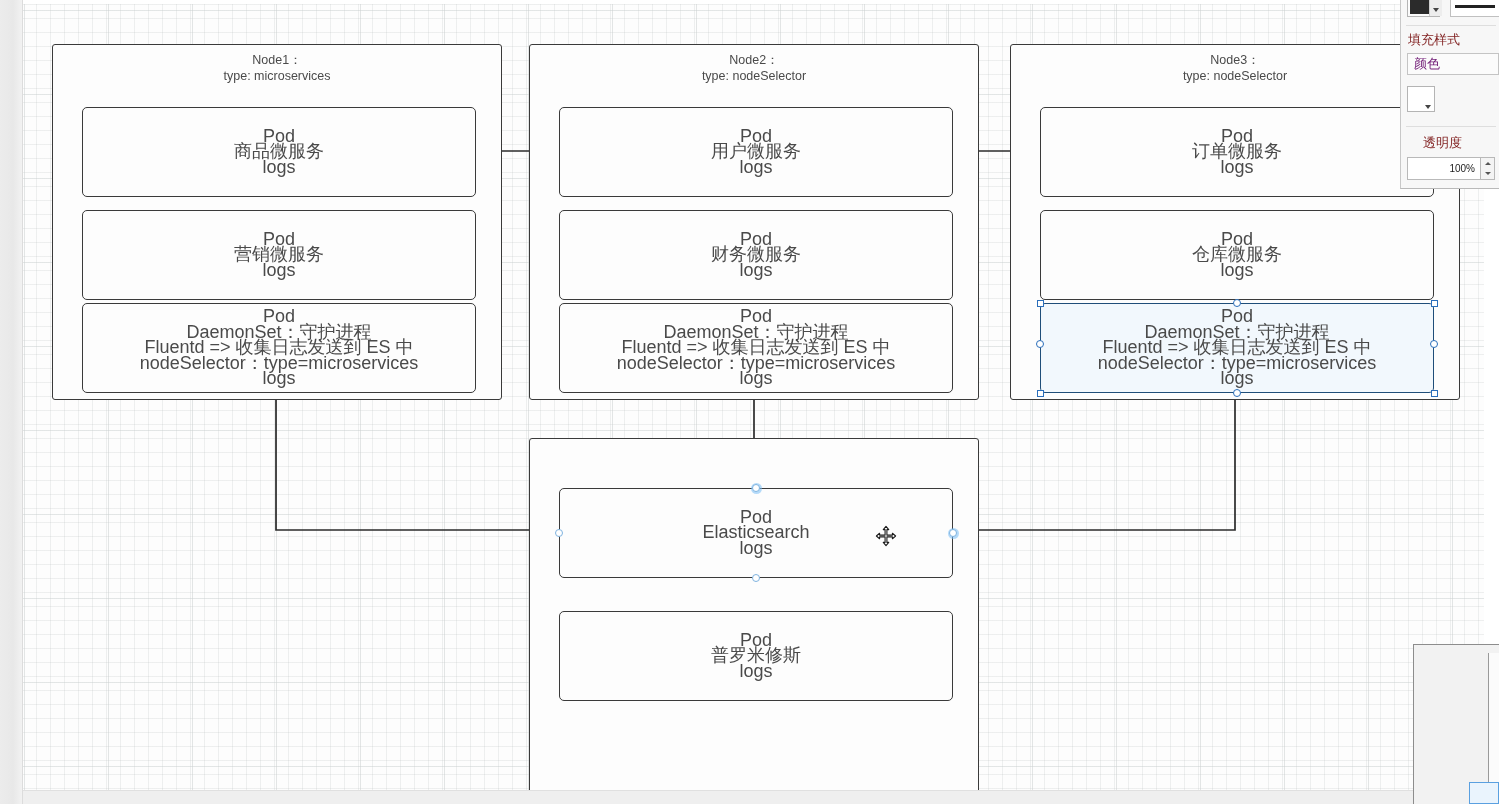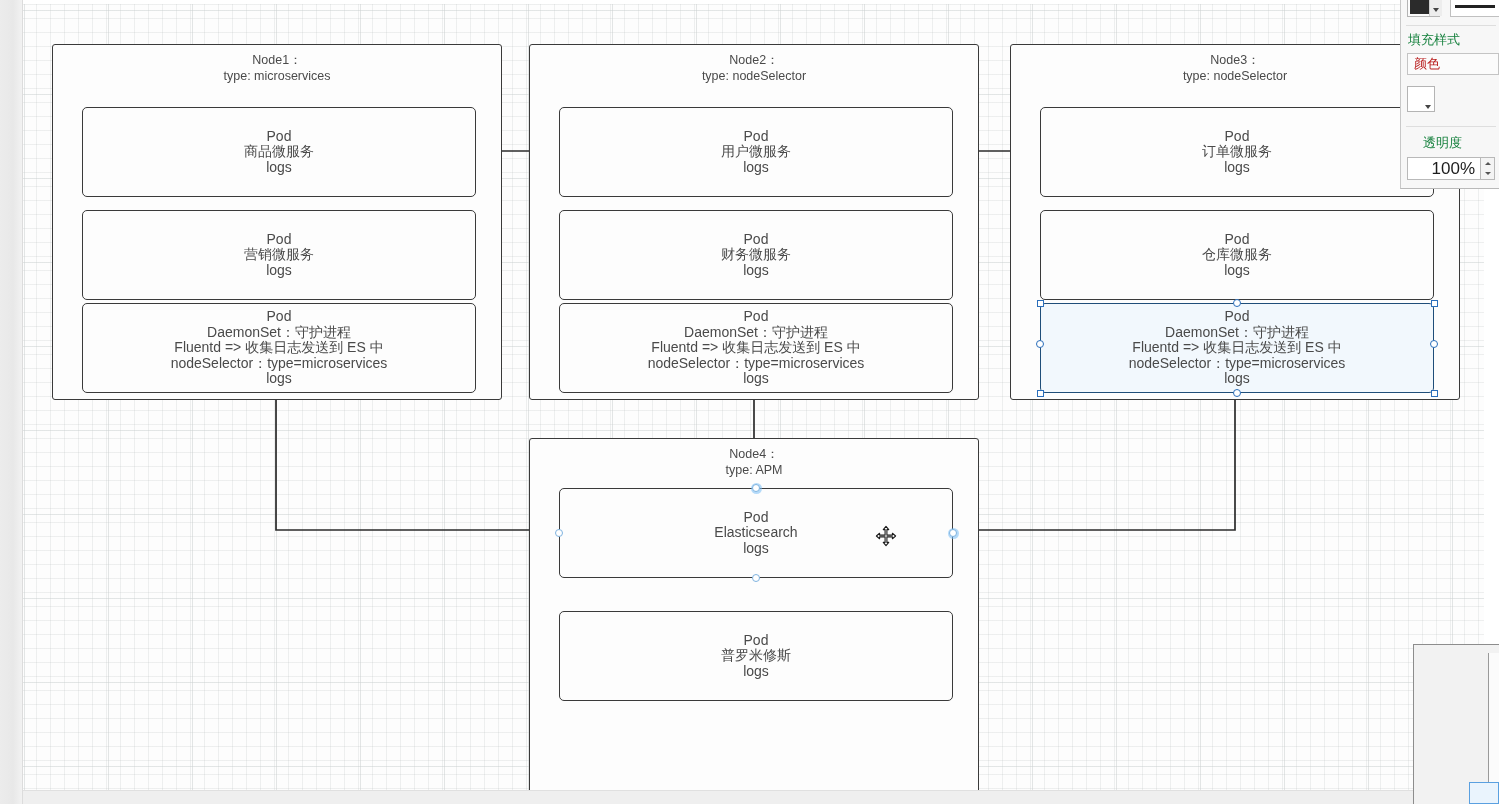--- a/index.html
+++ b/index.html
@@ -41,21 +41,21 @@
   .node-title{
     position:absolute;left:0;right:0;top:8px;text-align:center;
     font-size:12.5px;color:#4a4a4a;line-height:15.5px;white-space:pre-line;
   }
   .pod{
     position:absolute;background:#fdfdfd;
     border:1.5px solid #3a3a3a;border-radius:5px;box-sizing:border-box;
     display:flex;align-items:center;justify-content:center;
   }
   .pod-text{
-    text-align:center;font-size:14px;color:#4a4a4a;
+    text-align:center;font-size:18px;color:#4a4a4a;
     line-height:15.5px;white-space:pre-line;
   }
   .pod.selected{
     border:1.6px solid #1f4e79;background:#f2f8fd;
   }
   
   .h{position:absolute;z-index:30;}
   .h-sq{width:7px;height:7px;background:#ffffff;border:1.3px solid #2a6ebb;box-sizing:border-box;}
   .h-ci{width:8px;height:8px;border-radius:50%;background:#ffffff;border:1.3px solid #2a6ebb;box-sizing:border-box;}
   .h-ci.light{border-color:#7fb3e0;}
@@ -67,40 +67,40 @@
   
   #move-cursor{position:absolute;z-index:40;width:22px;height:22px;}
 
   
   #prop-panel{
     position:absolute;right:0;top:0;width:99px;height:189px;
     background:#f7f7f7;border-left:1px solid #c8c8c8;border-bottom:1px solid #b9b9b9;
     z-index:20;box-sizing:border-box;
   }
   .pp-row{position:absolute;box-sizing:border-box;}
-  .pp-label{font-size:13px;color:#15803d;}
+  .pp-label{font-size:13px;color:#7f1d1d;}
   .pp-sep{position:absolute;left:5px;right:3px;height:1px;background:#dedede;}
   .swatch-btn{
     position:absolute;display:flex;box-sizing:border-box;
     border:1px solid #b4b4b4;background:#fbfbfb;
   }
   .swatch-color{flex:0 0 auto;}
   .swatch-arrow{
     flex:0 0 auto;display:flex;align-items:flex-end;justify-content:center;
     background:#ededed;border-left:1px solid #cfcfcf;
   }
   .caret{width:0;height:0;border-left:3.5px solid transparent;border-right:3.5px solid transparent;border-top:4px solid #444;}
   .combo{
     position:absolute;box-sizing:border-box;border:1px solid #c4c4c4;background:#fbfbfb;
-    display:flex;align-items:center;padding-left:6px;font-size:13px;color:#b91c1c;
+    display:flex;align-items:center;padding-left:6px;font-size:13px;color:#701a75;
   }
   .spin{
     position:absolute;box-sizing:border-box;border:1px solid #b9b9b9;background:#ffffff;
     display:flex;align-items:center;justify-content:flex-end;padding-right:5px;
-    font-size:17px;color:#1c1c1c;
+    font-size:10px;color:#1c1c1c;
   }
   .spin-btns{
     position:absolute;box-sizing:border-box;border:1px solid #b9b9b9;border-left:none;
     background:#f4f4f4;display:flex;flex-direction:column;
   }
   .spin-btns div{flex:1;display:flex;align-items:center;justify-content:center;}
   .tri-up{width:0;height:0;border-left:3px solid transparent;border-right:3px solid transparent;border-bottom:3.5px solid #555;}
   .tri-dn{width:0;height:0;border-left:3px solid transparent;border-right:3px solid transparent;border-top:3.5px solid #555;}
   .line-preview{
     position:absolute;box-sizing:border-box;border:1px solid #c0c0c0;background:#ffffff;
@@ -217,22 +217,20 @@
     <div class="h h-sq" style="left:419.5px;top:254.5px;"></div>
     <div class="h h-sq" style="left:25.5px;top:344.5px;"></div>
     <div class="h h-sq" style="left:419.5px;top:344.5px;"></div>
     <div class="h h-ci" style="left:222px;top:254px;"></div>
     <div class="h h-ci" style="left:222px;top:344px;"></div>
     <div class="h h-ci" style="left:25px;top:295px;"></div>
     <div class="h h-ci" style="left:419px;top:295px;"></div>
   </div>
 
   <div class="node" style="left:507px;top:434px;width:450px;height:356px;">
-    <div class="node-title">Node4：
-type: APM</div>
     <div class="pod" style="left:29px;top:49px;width:394px;height:90px;">
       <div class="pod-text">Pod
 Elasticsearch
 logs</div>
     </div>
 
     <div class="h h-glow" style="left:220.5px;top:43.5px;"></div>
     <div class="h h-ci light" style="left:222px;top:45px;"></div>
     <div class="h h-ci light" style="left:222px;top:135px;"></div>
     <div class="h h-ci light" style="left:25px;top:90px;"></div>

